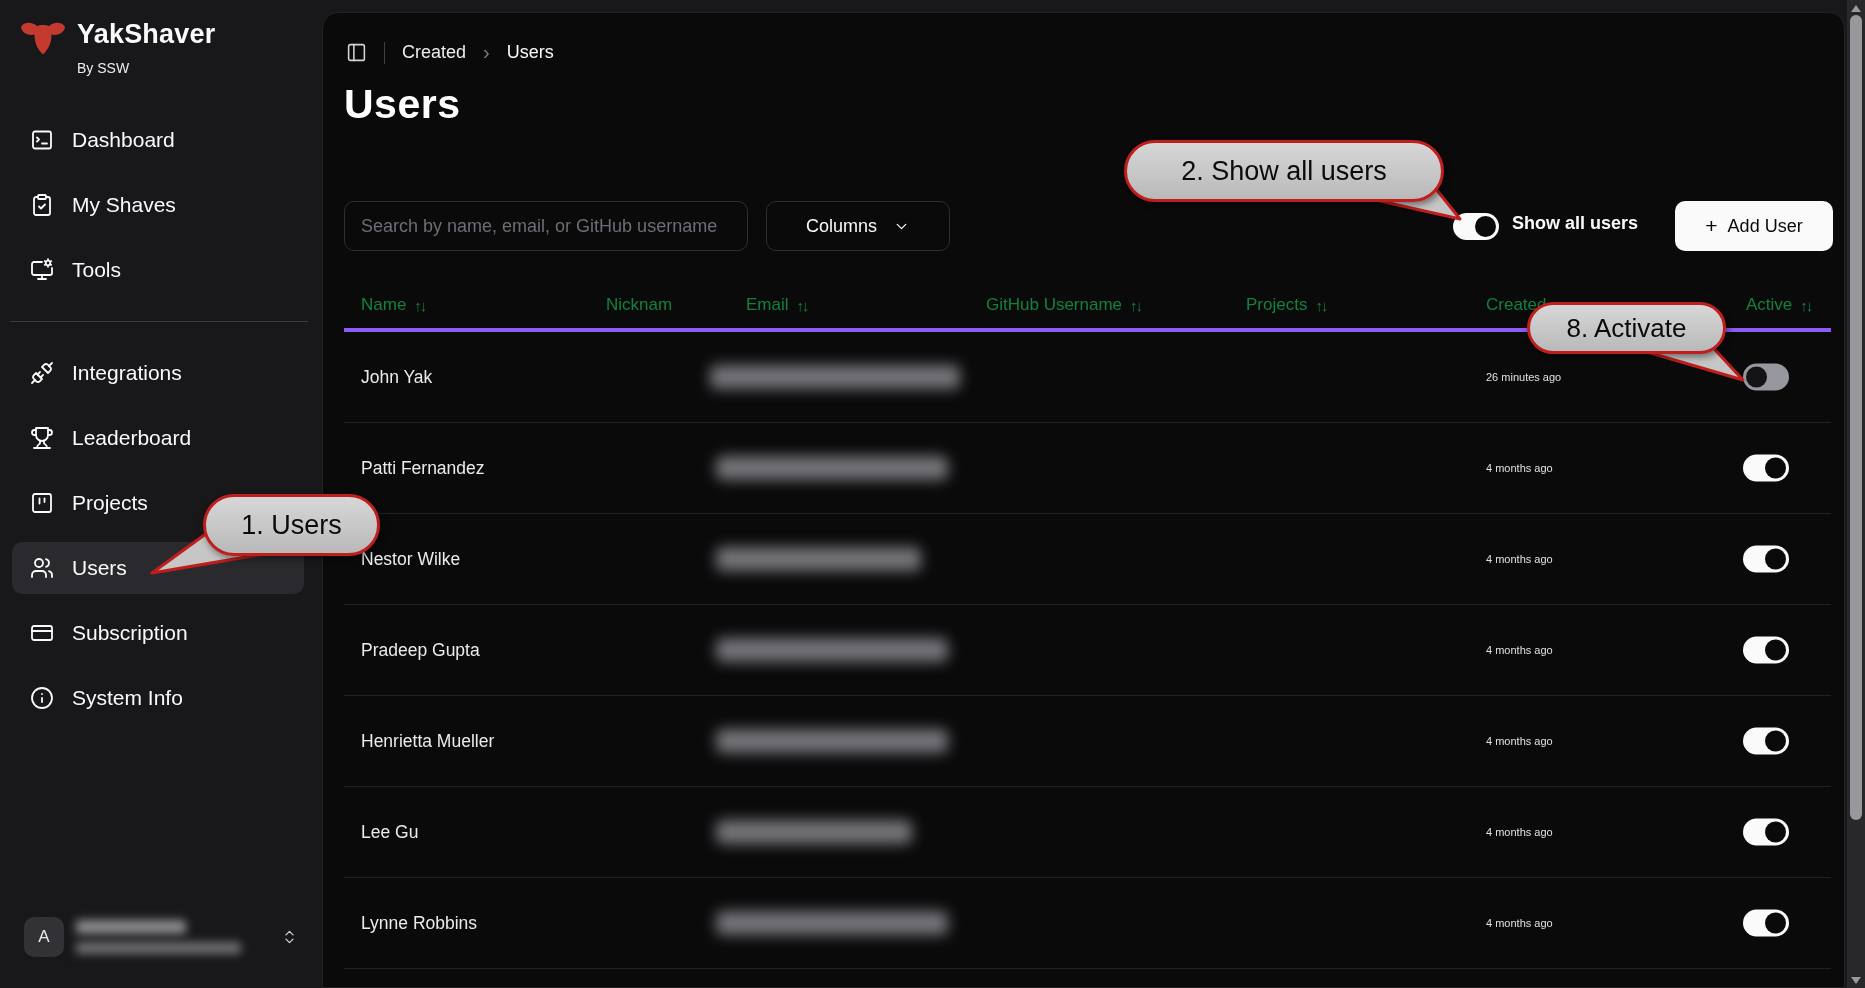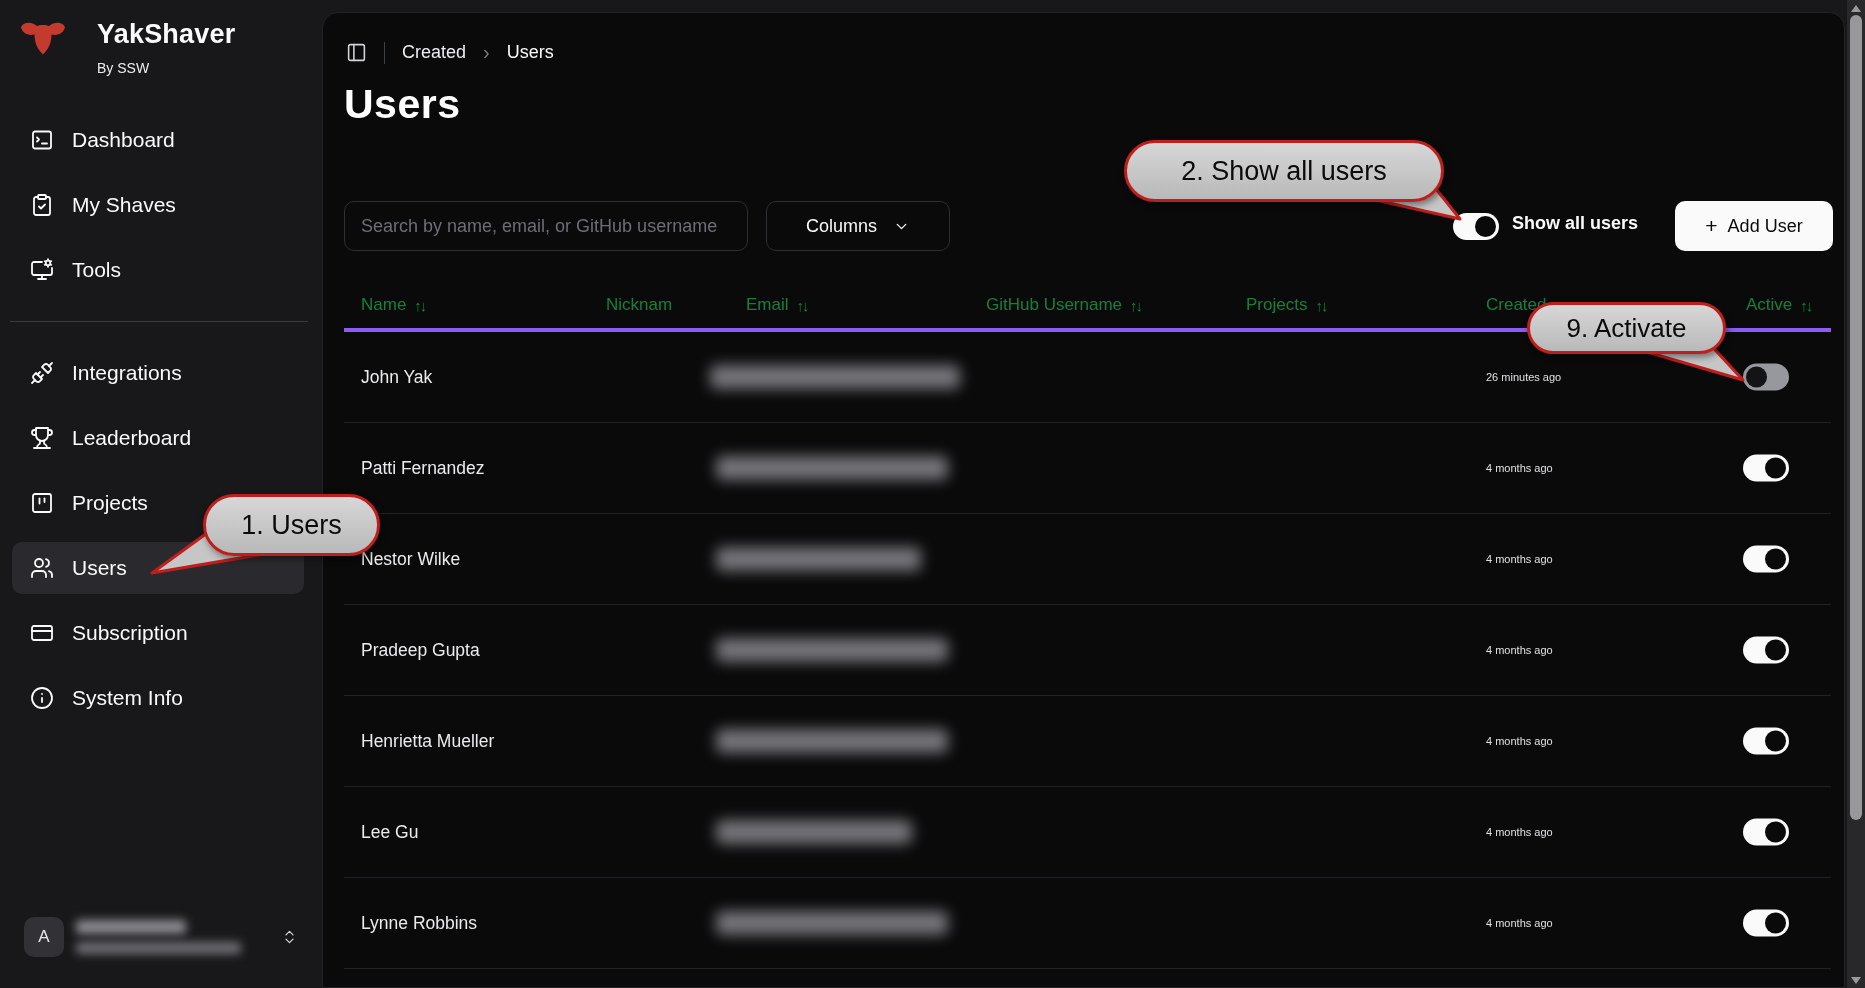--- a/index.html
+++ b/index.html
@@ -1,21 +1,21 @@
 <!DOCTYPE html>
 <html><head>
 <meta charset="utf-8">
 <style>
   * { margin:0; padding:0; box-sizing:border-box; }
   html,body { width:1865px; height:988px; background:#18181b; overflow:hidden;
               font-family:"Liberation Sans", sans-serif; }
 
   
   .sidebar { position:absolute; left:0; top:0; width:322px; height:988px; background:#18181b; color:#fafafa; }
-  .logo-row { display:flex; align-items:flex-start; gap:31px; padding:20px 0 0 20px; }
+  .logo-row { display:flex; align-items:flex-start; gap:11px; padding:20px 0 0 20px; }
   .logo-name { font-size:27px; font-weight:bold; letter-spacing:.2px; line-height:1.1; }
   .logo-tagline { font-size:14px; margin-top:10px; color:#ededf0; }
   .nav { position:absolute; left:12px; right:18px;text-align:center; }
   .nav1 { top:114px; } .nav2 { top:347px; }
   .nav-item { display:flex; align-items:center; gap:18px; height:52px; padding-left:18px;
               border-radius:10px; font-size:21px; margin-bottom:13px; color:#fafafa; cursor:pointer; }
   .nav-item.active { background:#2a2a2e; }
   .icon { stroke:#fafafa; fill:none; stroke-width:1.8; stroke-linecap:round; stroke-linejoin:round; }
   .icon-dim { stroke:#d4d4d8; }
   .sb-divider { position:absolute; left:10px; right:14px; top:321px; height:1px; background:#3a3a40; }
@@ -360,14 +360,14 @@
   <polygon points="1460,219 1358,196 1412,159" fill="#c6c6c6" stroke="#bf1f1c" stroke-width="3" stroke-linejoin="round"></polygon>
   <polygon points="1743,380 1630,347 1692,325" fill="#c6c6c6" stroke="#bf1f1c" stroke-width="3" stroke-linejoin="round"></polygon>
 </svg>
 <div class="callout callout-1">
   <span>1. Users</span>
 </div>
 <div class="callout callout-2">
   <span>2. Show all users</span>
 </div>
 <div class="callout callout-3">
-  <span>9. Activate</span>
+  <span>8. Activate</span>
 </div>
 
 </body></html>

